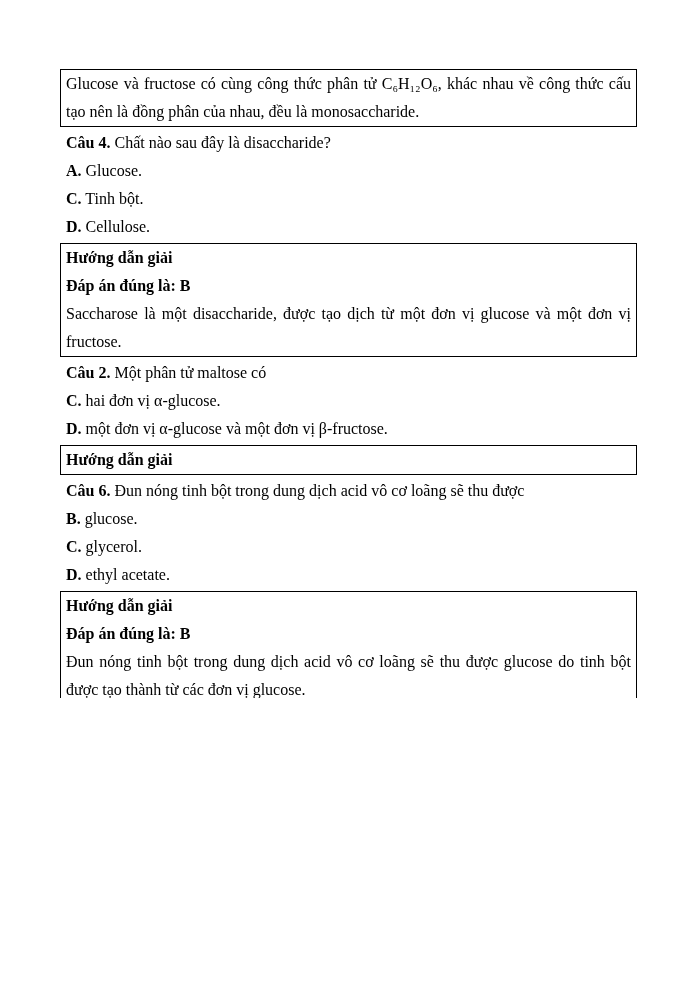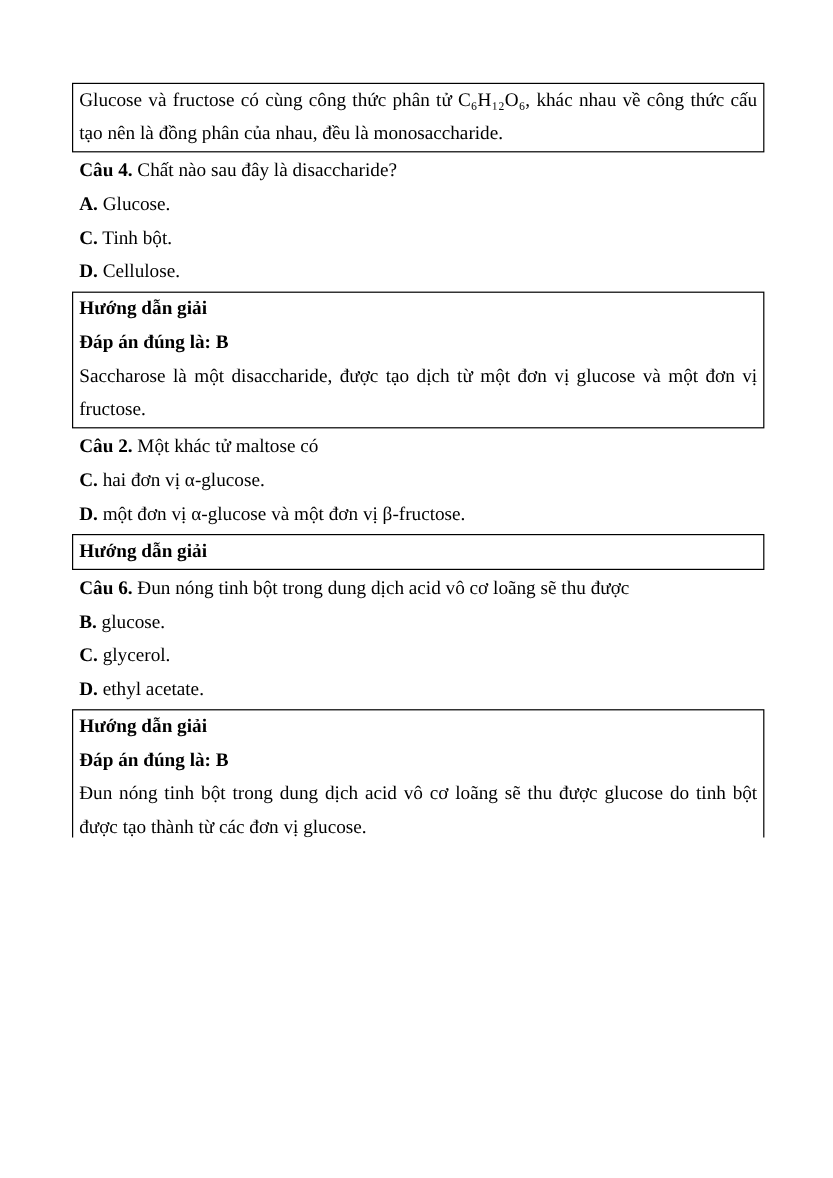--- a/index.html
+++ b/index.html
@@ -42,21 +42,21 @@
   <p class="para plain"><b>A.</b><span> Glucose.</span></p>
   <p class="para plain"><b>C.</b><span> Tinh bột.</span></p>
   <p class="para plain"><b>D.</b><span> Cellulose.</span></p>
 
   <div class="note-box">
     <p class="para bold">Hướng dẫn giải</p>
     <p class="para bold">Đáp án đúng là: B</p>
     <p class="para">Saccharose là một disaccharide, được tạo dịch từ một đơn vị glucose và một đơn vị fructose.</p>
   </div>
 
-  <p class="para plain"><b>Câu 2.</b><span> Một khác tử maltose có</span></p>
+  <p class="para plain"><b>Câu 2.</b><span> Một phân tử maltose có</span></p>
   <p class="para plain"><b>C.</b><span> hai đơn vị α-glucose.</span></p>
   <p class="para plain"><b>D.</b><span> một đơn vị α-glucose và một đơn vị β-fructose.</span></p>
 
   <div class="note-box">
     <p class="para bold">Hướng dẫn giải</p>
   </div>
 
   <p class="para plain"><b>Câu 6.</b><span> Đun nóng tinh bột trong dung dịch acid vô cơ loãng sẽ thu được</span></p>
   <p class="para plain"><b>B.</b><span> glucose.</span></p>
   <p class="para plain"><b>C.</b><span> glycerol.</span></p>

